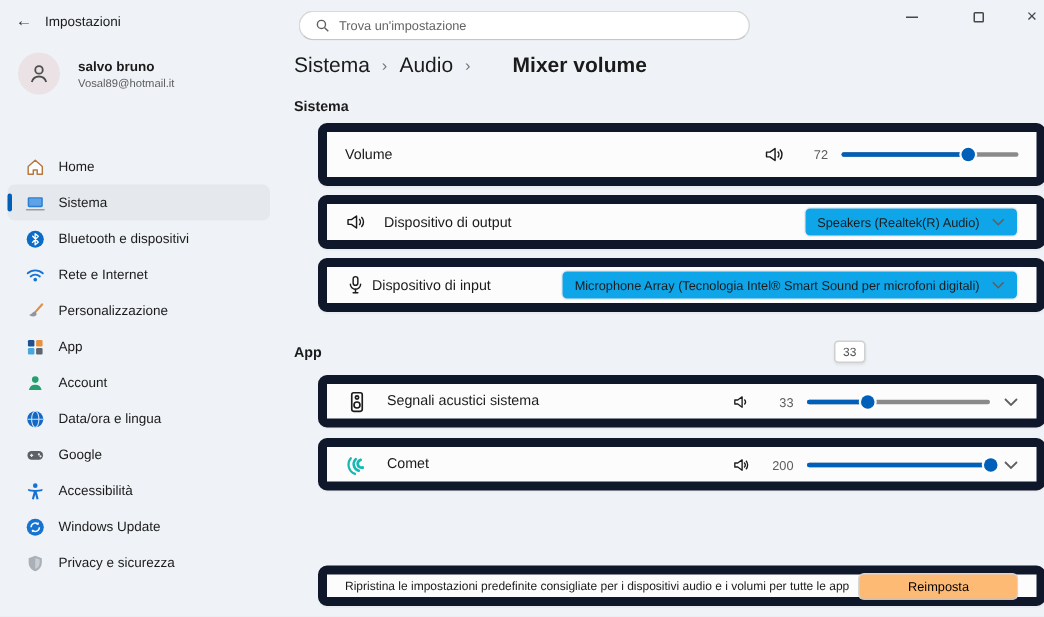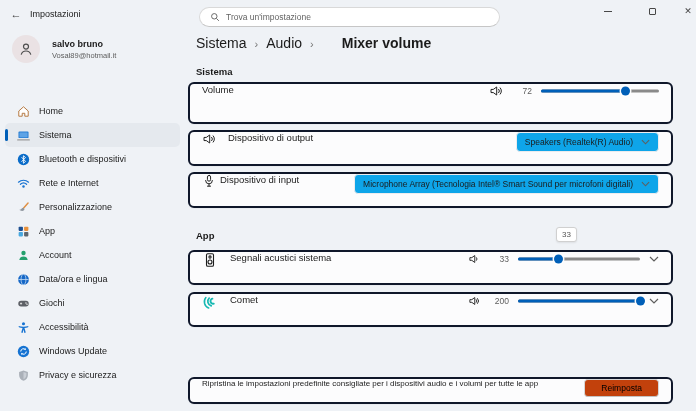--- a/index.html
+++ b/index.html
@@ -28,40 +28,40 @@
 
   
   .search{ position:absolute; left:199px; top:7px; width:301px; height:20px; background:#fff; border:1px solid #d9d9d9; border-bottom-color:#c6c6c6; border-radius:10px; display:flex; align-items:center; gap:6px; padding:0 10px; }
   .search-ph{ font-size:8.5px; color:#636363; }
   .breadcrumb{ position:absolute; left:196px; top:35px; display:flex; align-items:center; gap:8px; font-size:14px; }
   .bc-sep{ font-size:11px; color:#757575; padding-top:1px; }
   .bc-current{ font-weight:bold;margin-left:20px; }
 
   
   .sec-label{ position:absolute; left:196px; font-size:9.5px; font-weight:bold; }
-  .card{ position:absolute; left:188px; width:485px; background:#fcfcfd; border:2px solid #0f172a; border-radius:6px; display:flex; align-items:flex-start; padding:0 12px; box-shadow:0 1px 1px rgba(0,0,0,.03); }
+  .card{ position:absolute; left:212px; width:485px; background:#fcfcfd; border:6px solid #0f172a; border-radius:6px; display:flex; align-items:center; padding:0 12px; box-shadow:0 1px 1px rgba(0,0,0,.03); }
   .row-label{ font-size:9.5px; white-space:nowrap; }
   .row-right{ margin-left:auto; display:flex; align-items:center; gap:9px; }
   .val{ font-size:8.5px; color:#5d5d5d; min-width:20px; text-align:right; }
   .slider{ position:relative; height:14px; }
   .sl-track{ position:absolute; left:0; right:0; top:50%; height:3px; transform:translateY(-50%); background:#8a8a8a; border-radius:2px; }
   .sl-fill{ position:absolute; left:0; top:50%; height:3px; transform:translateY(-50%); background:var(--accent); border-radius:2px; }
   .sl-thumb{ position:absolute; top:50%; width:9px; height:9px; border-radius:50%; background:var(--accent); transform:translateY(-50%); box-shadow:0 0 0 1.5px rgba(255,255,255,.95); }
   .dropdown{ display:flex; align-items:center; gap:8px; background:#0ea5e9; border:1px solid #ececee; border-radius:4px; padding:4px 8px; white-space:nowrap; }
   .dd-text{ font-size:8.5px; }
   .chev{ flex:0 0 auto; display:block; }
   .row-ico{ width:14px; height:14px; display:block; }
   .app-ico{ width:16px; height:16px; display:block; }
   .app-name{ font-size:9.5px; margin-left:12px; white-space:nowrap; }
   .chrome-ball{ width:16px; height:16px; border-radius:50%;
     background: radial-gradient(circle, #4285F4 0 28%, #fff 29% 37%, rgba(0,0,0,0) 38%),
                 conic-gradient(from -60deg, #EA4335 0 120deg, #FBBC05 0 240deg, #34A853 0 360deg); }
   .tooltip{ position:absolute; left:556px; top:227px; background:#fff; border:1px solid #d0d0d0; border-radius:3px; padding:2px 5px; font-size:8px; color:#555; box-shadow:0 1px 2px rgba(0,0,0,.08); }
   .reset-text{ font-size:8px; color:#1b1b1b; white-space:nowrap; }
-  .btn{ margin-left:auto; background:#c2410c; border:1px solid #d6d6d6; border-bottom-color:#c2c2c2; border-radius:4px; padding:3px 16px; font-size:8.5px; white-space:nowrap; }
+  .btn{ margin-left:auto; background:#fdba74; border:1px solid #d6d6d6; border-bottom-color:#c2c2c2; border-radius:4px; padding:3px 32px; font-size:8.5px; white-space:nowrap; }
 </style>
 </head>
 <body>
 
 <div class="screen">
 
   <div class="tb-back">
       <span>←</span>
     </div>
   <div class="tb-title">Impostazioni</div>
@@ -151,21 +151,21 @@
         </svg>
       <span class="nav-label">Data/ora e lingua</span>
     </div>
     <div class="nav-item">
       <svg class="nav-ico" viewBox="0 0 16 16">
           <rect x="1.6" y="4.6" width="12.8" height="7" rx="3.4" fill="#5d6066"></rect>
           <path d="M5 6.8v2.6M3.7 8.1h2.6" stroke="#e8e8e8" stroke-width="1"></path>
           <circle cx="11" cy="7.3" r="0.9" fill="#e8e8e8"></circle>
           <circle cx="12.3" cy="8.9" r="0.9" fill="#e8e8e8"></circle>
         </svg>
-      <span class="nav-label">Giochi</span>
+      <span class="nav-label">Google</span>
     </div>
     <div class="nav-item">
       <svg class="nav-ico" viewBox="0 0 16 16">
           <g fill="#1673d2">
             <circle cx="8" cy="3.4" r="1.9"></circle>
             <path d="M1.9 6.1c4 1.1 8.2 1.1 12.2 0l-.5 1.7c-1.5.4-3 .6-4.4.7l1.6 5.8-1.7.5L8 10.6l-1.1 4.2-1.7-.5 1.6-5.8c-1.5-.1-3-.3-4.4-.7z"></path>
           </g>
         </svg>
       <span class="nav-label">Accessibilità</span>
     </div>

